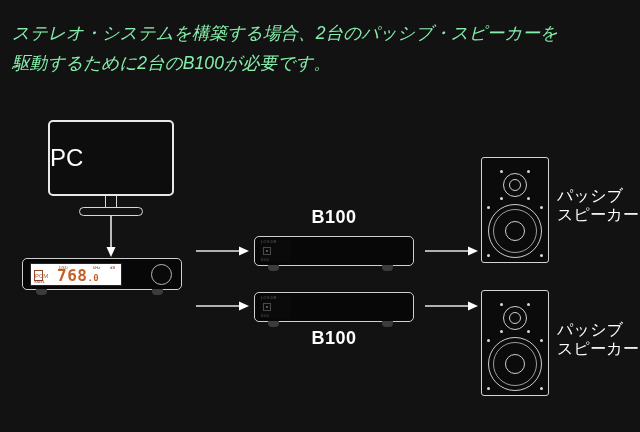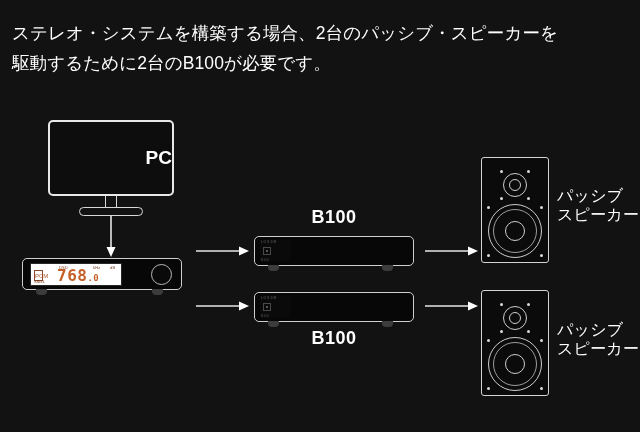--- a/index.html
+++ b/index.html
@@ -20,44 +20,45 @@
 
   
   #heading {
     position: absolute;
     left: 12px;
     top: 18px;
     width: 612px;
     font-size: 17.5px;
     line-height: 30px;
     letter-spacing: 0.1px;
-    color: #ffffff;
+    color: #86efac;
     white-space: pre-line;
+    font-style: italic;
   }
 
   
   #monitor {
     position: absolute;
     left: 48px;
     top: 120px;
     width: 126px;
     height: 76px;
     border: 2px solid #e8e8e8;
     border-radius: 5px;
     box-sizing: border-box;
     background: #0d0d0d;
   }
   #monitor-label {
     position: absolute;
     left: 0; right: 0;
     top: 50%;
     transform: translateY(-50%);
-    text-align: right;
-    font-size: 19px;
-    font-weight: 700;
+    text-align: left;
+    font-size: 24px;
+    font-weight: 400;
     color: #ffffff;
   }
   .stand-neck {
     position: absolute;
     left: 105px;
     top: 196px;
     width: 12px;
     height: 12px;
     border-left: 1.4px solid #d8d8d8;
     border-right: 1.4px solid #d8d8d8;

